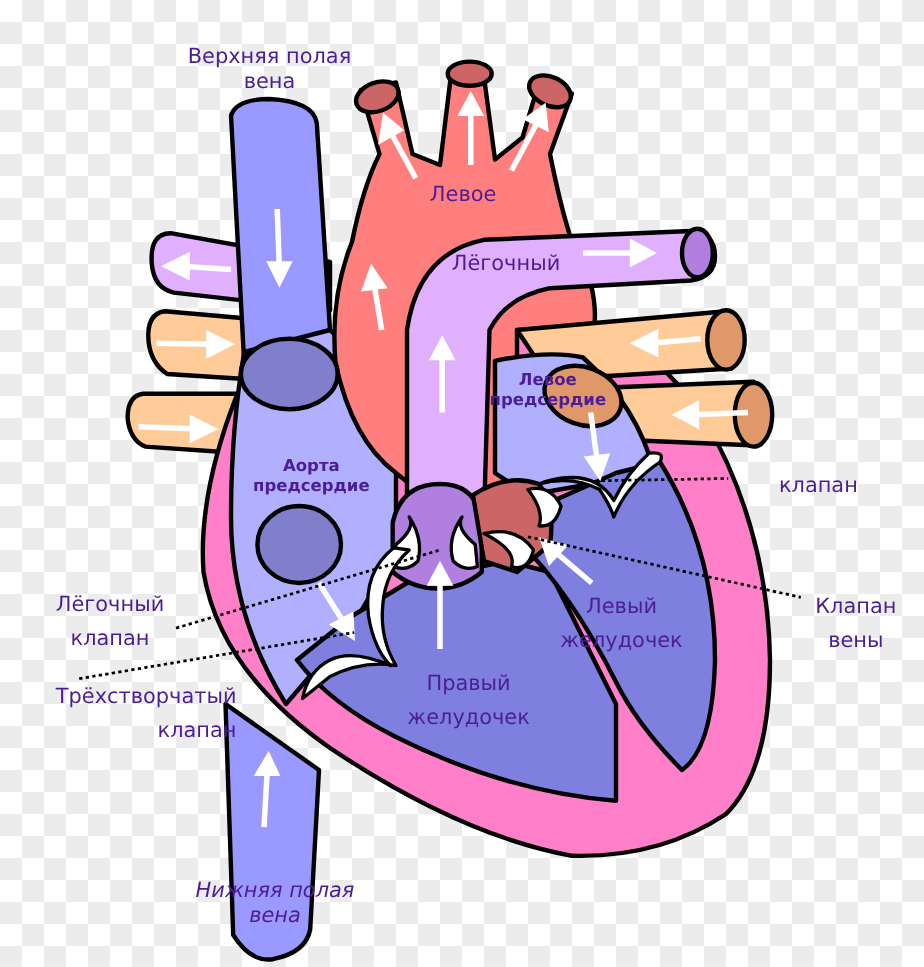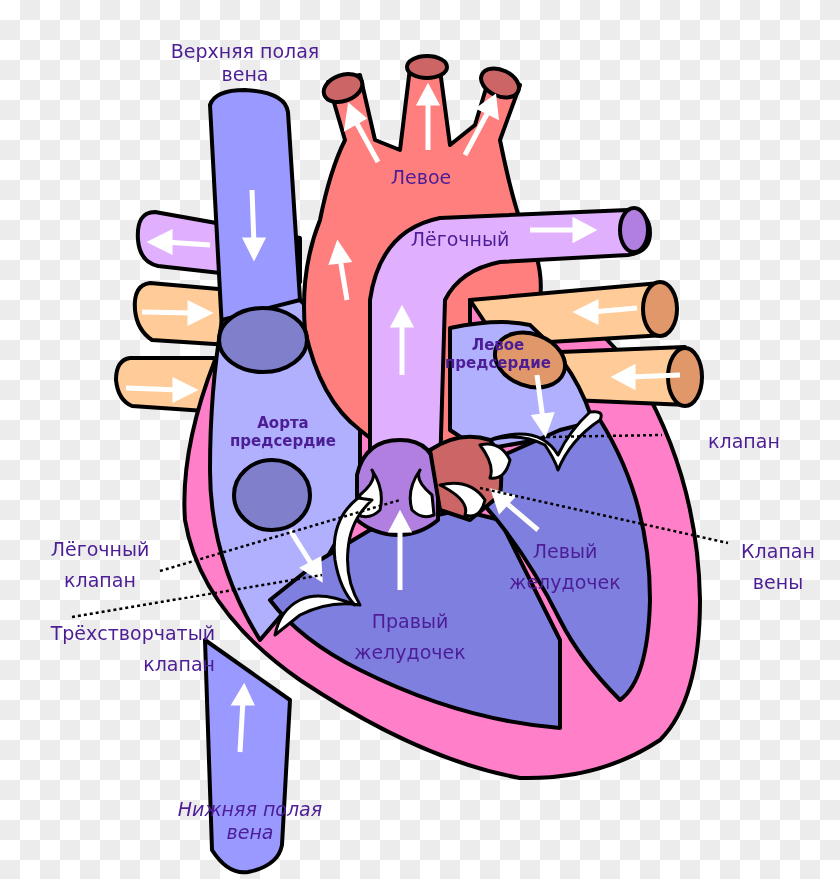--- a/index.html
+++ b/index.html
@@ -145,21 +145,21 @@
   <div style="margin-top:8px;">вены</div>
 </div>
 <div class="lbl" style="left:505px;top:540px;width:120px;">
   <div>Левый</div>
   <div style="margin-top:8px;">желудочек</div>
 </div>
 <div class="lbl" style="left:15px;top:622px;width:200px;text-align:right;">
   <div>Трёхстворчатый</div>
   <div style="margin-top:8px;">клапан</div>
 </div>
-<div class="lbl" style="left:345px;top:610px;width:130px;">
+<div class="lbl" style="left:361px;top:610px;width:130px;">
   <div>Правый</div>
   <div style="margin-top:8px;">желудочек</div>
 </div>
 <div class="lbl" style="left:150px;top:798px;width:200px;font-style:italic;">
   <div>Нижняя полая</div>
   <div>вена</div>
 </div>
 </div>
 
 </body></html>

